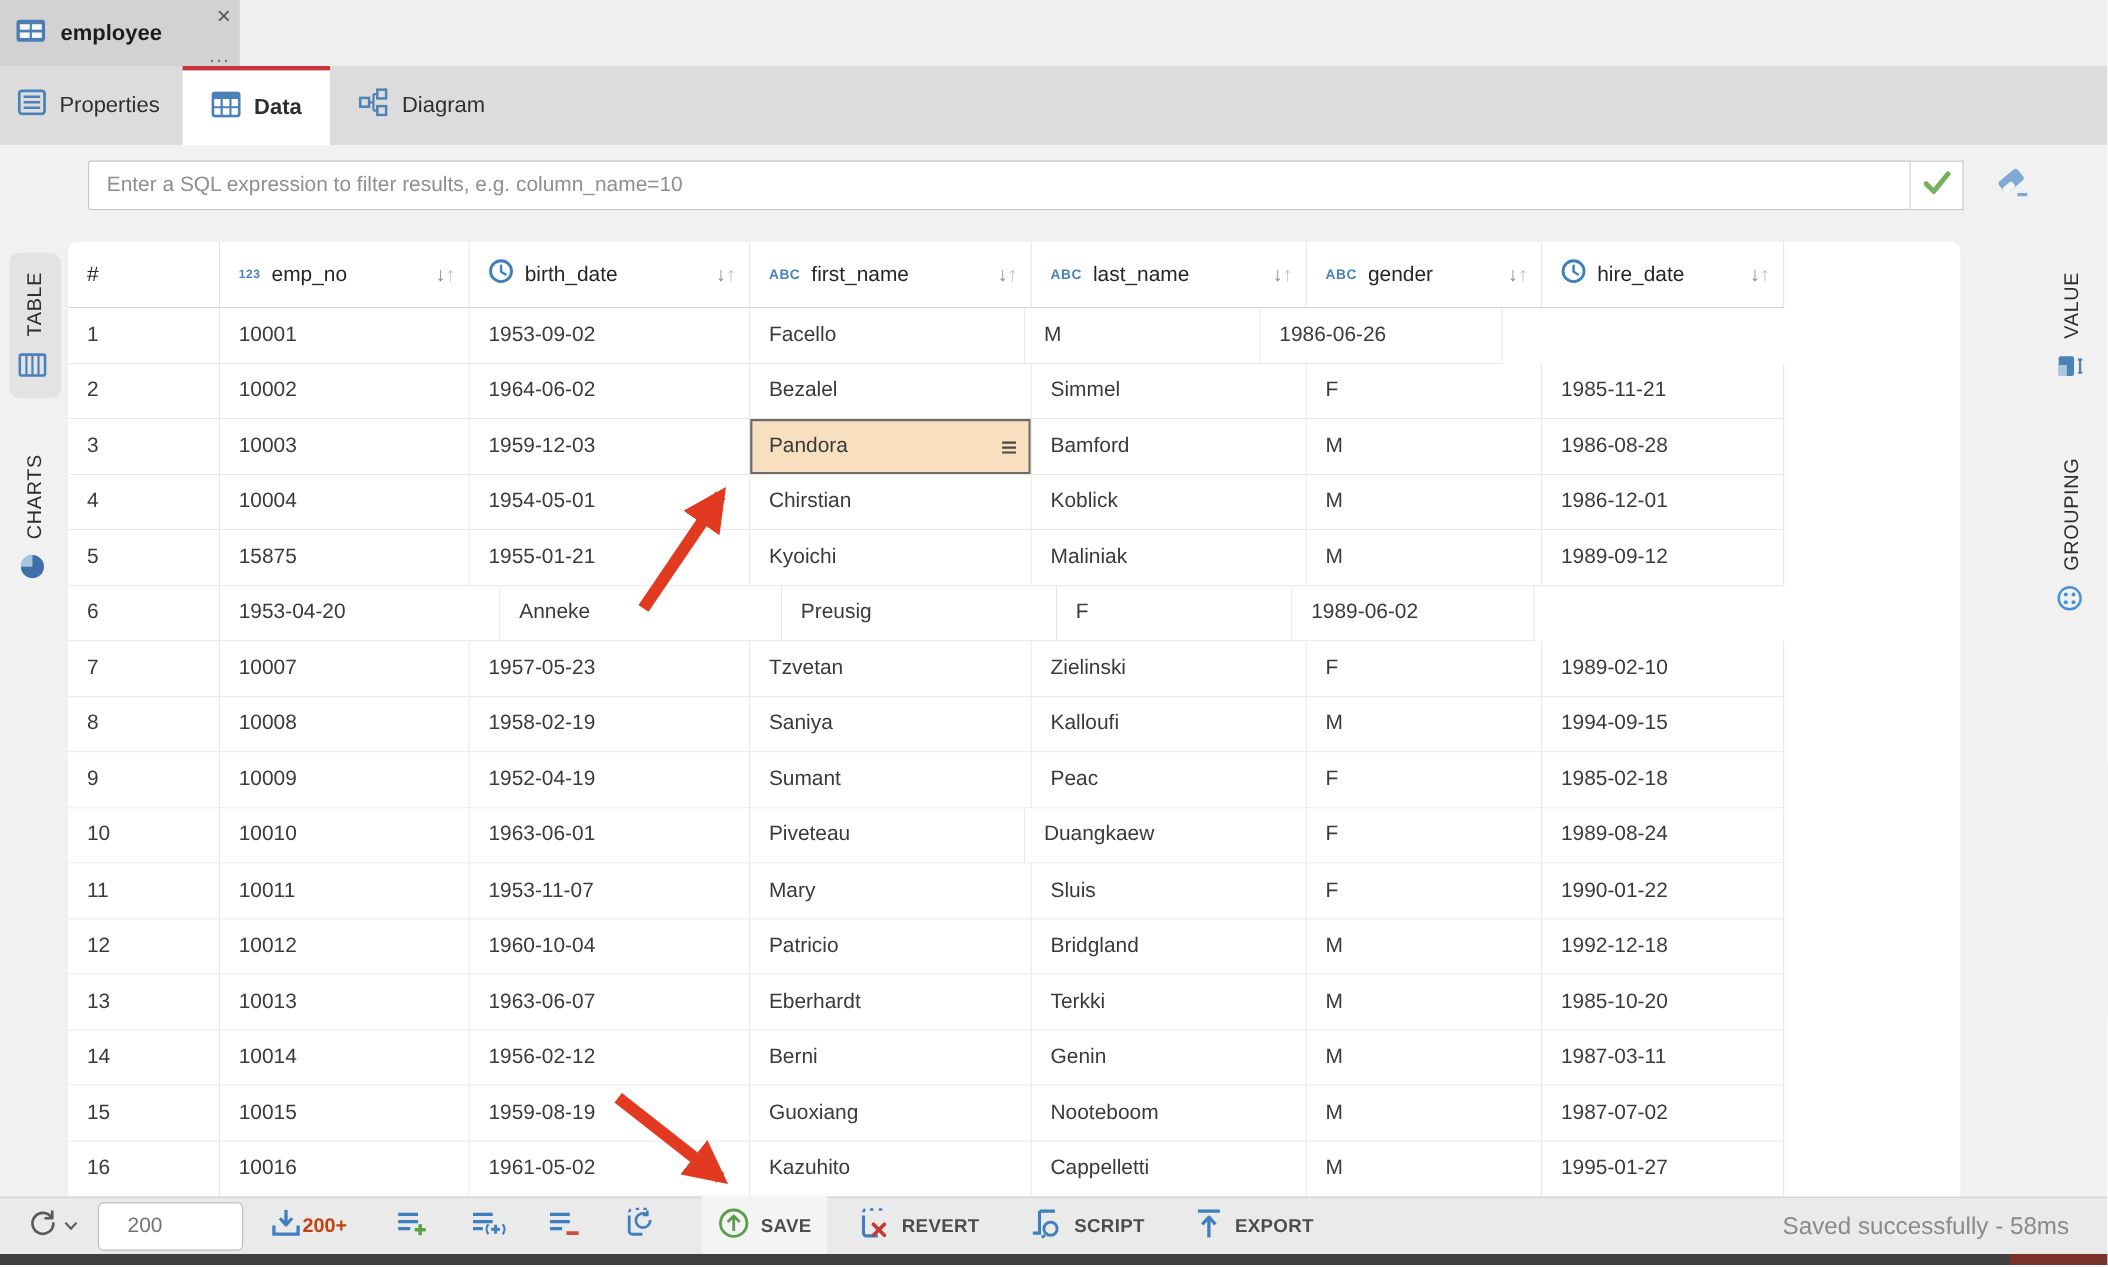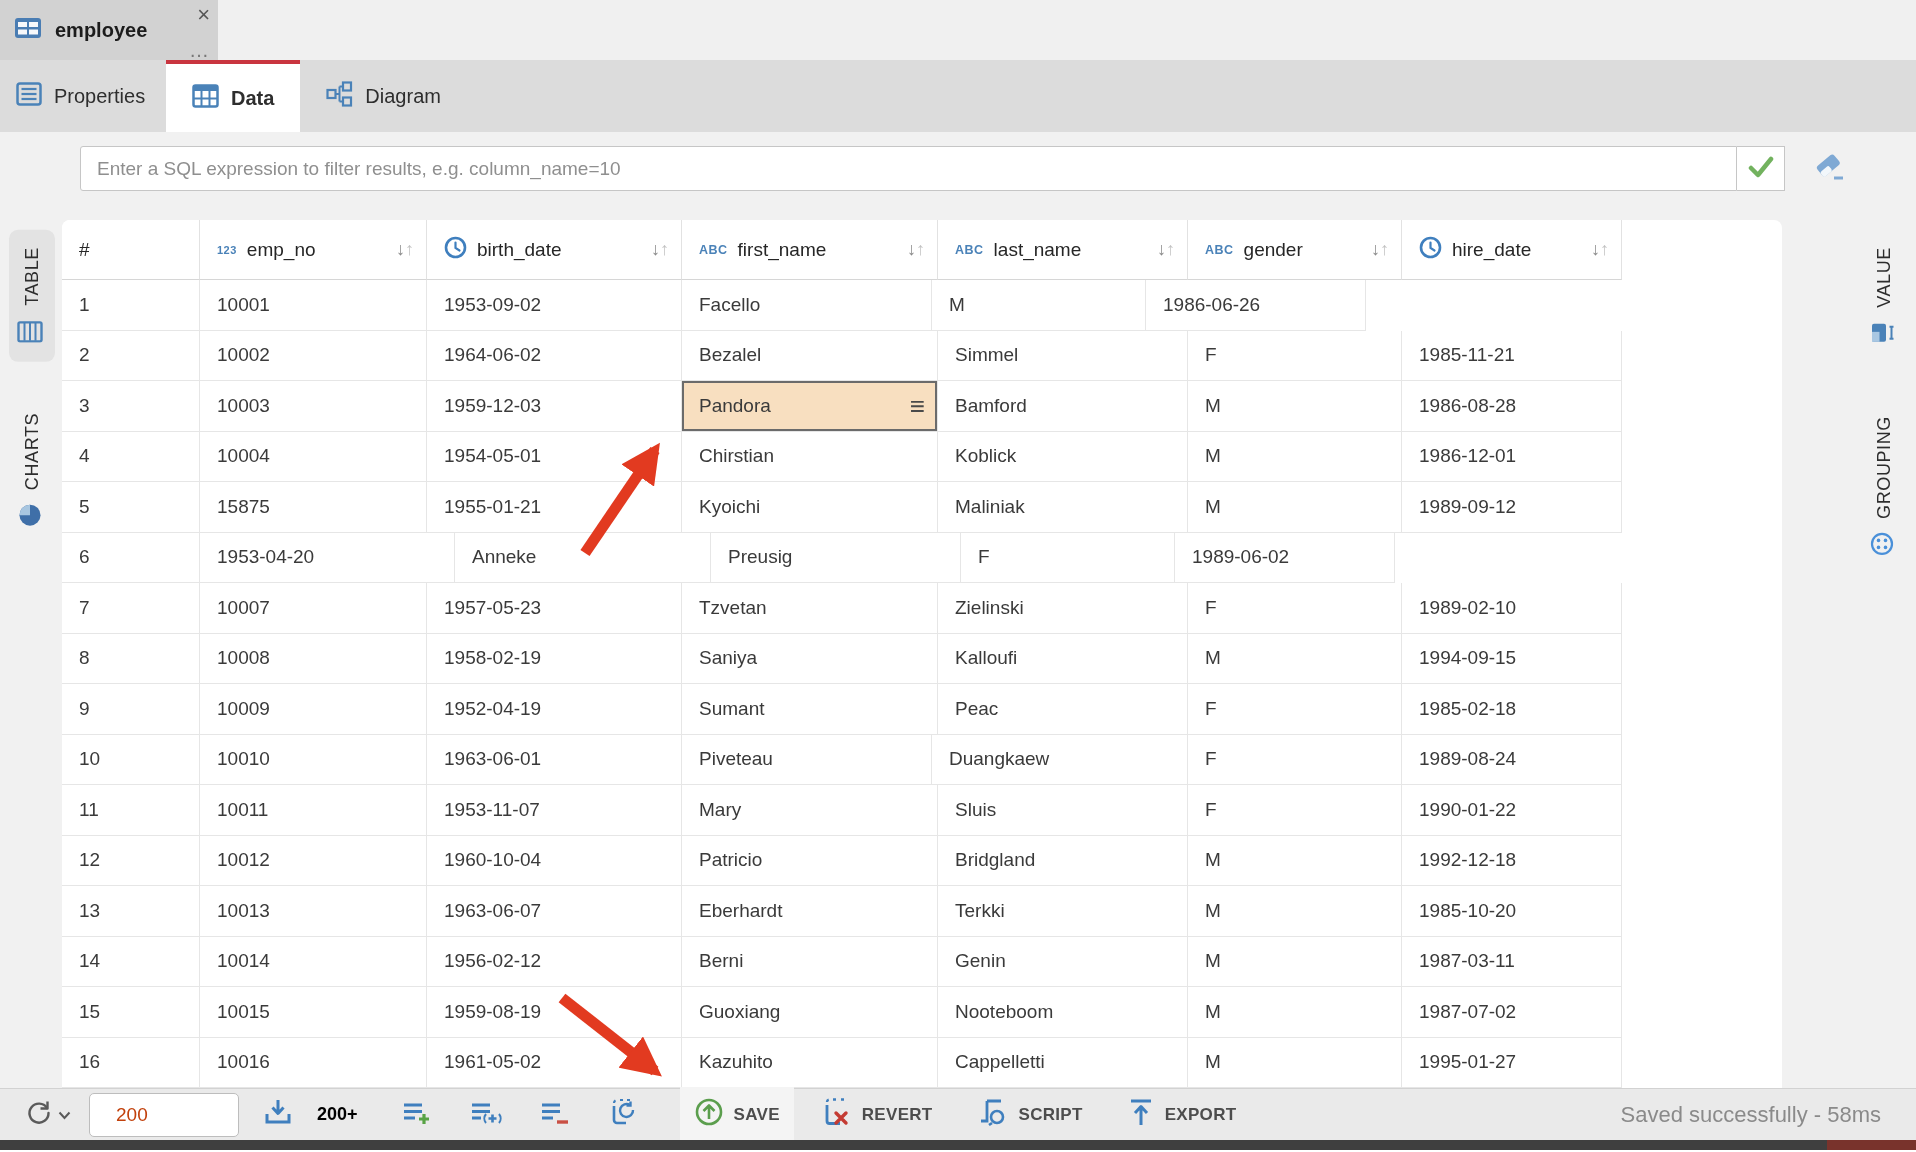--- a/index.html
+++ b/index.html
@@ -49,24 +49,24 @@
 
   
   .vtab { position:absolute; transform:translate(-50%,-50%) rotate(-90deg); display:flex; align-items:center; gap:13px; white-space:nowrap; padding:10px 17px; border-radius:9px; cursor:pointer; z-index:5; }
   .vtab .vlabel { font-size:18px; color:#2d2d2d; letter-spacing:0.6px; }
   .vtab svg { transform:rotate(90deg); flex:none; }
   .vtab.active-pill { background:#e3e3e3; }
 
   
   .toolbar { height:52px; background:#eaeaea; border-top:1px solid #d2d2d2; display:flex; align-items:center; padding-left:18px; position:relative; }
   .tb-ico { display:flex; align-items:center; justify-content:center; cursor:pointer; padding:0 6px; height:44px; }
-  .rowlimit-input { width:150px; height:44px; background:#fff; border:1px solid #bdbdbd; border-radius:5px; font-size:19px; color:#c2410c; padding:0 0 0 26px; margin:0 14px 0 12px; outline:none; font-family:"Liberation Sans", sans-serif; }
+  .rowlimit-input { width:132px; height:44px; background:#fff; border:1px solid #bdbdbd; border-radius:5px; font-size:19px; color:#737373; padding:0 0 0 26px; margin:0 14px 0 12px; outline:none; font-family:"Liberation Sans", sans-serif; }
   .tb-btn { display:flex; align-items:center; gap:10px; font-size:17px; font-weight:bold; color:#4d4d4d; letter-spacing:0.3px; cursor:pointer; padding:0 14px; height:56px; }
   .tb-btn.save { background:#f4f4f4; margin-left:22px; }
-  .fetchmore { display:flex; align-items:center; gap:24px; font-size:18px; font-weight:bold; color:#000000; cursor:pointer; padding:0 10px; margin-right:28px;justify-content:flex-end; }
+  .fetchmore { display:flex; align-items:center; gap:0; font-size:18px; font-weight:bold; color:#c2410c; cursor:pointer; padding:0 10px; margin-right:28px;justify-content:flex-end; }
   .rowicons { display:flex; align-items:center; gap:26px; margin-right:14px; }
   .statusmsg { position:absolute; right:35px; top:0; height:52px; display:flex; align-items:center; font-size:22px; color:#8a8a8a; }
 
   .bottom-edge { height:10px; background:#3f3f3f; position:relative; }
   .bottom-edge .red { position:absolute; right:0; top:0; width:89px; height:10px; background:#79332c; }
 
   .arrows { position:absolute; inset:0; width:1916px; height:1152px; z-index:60; pointer-events:none; }
 </style>
 </head>
 <body>

